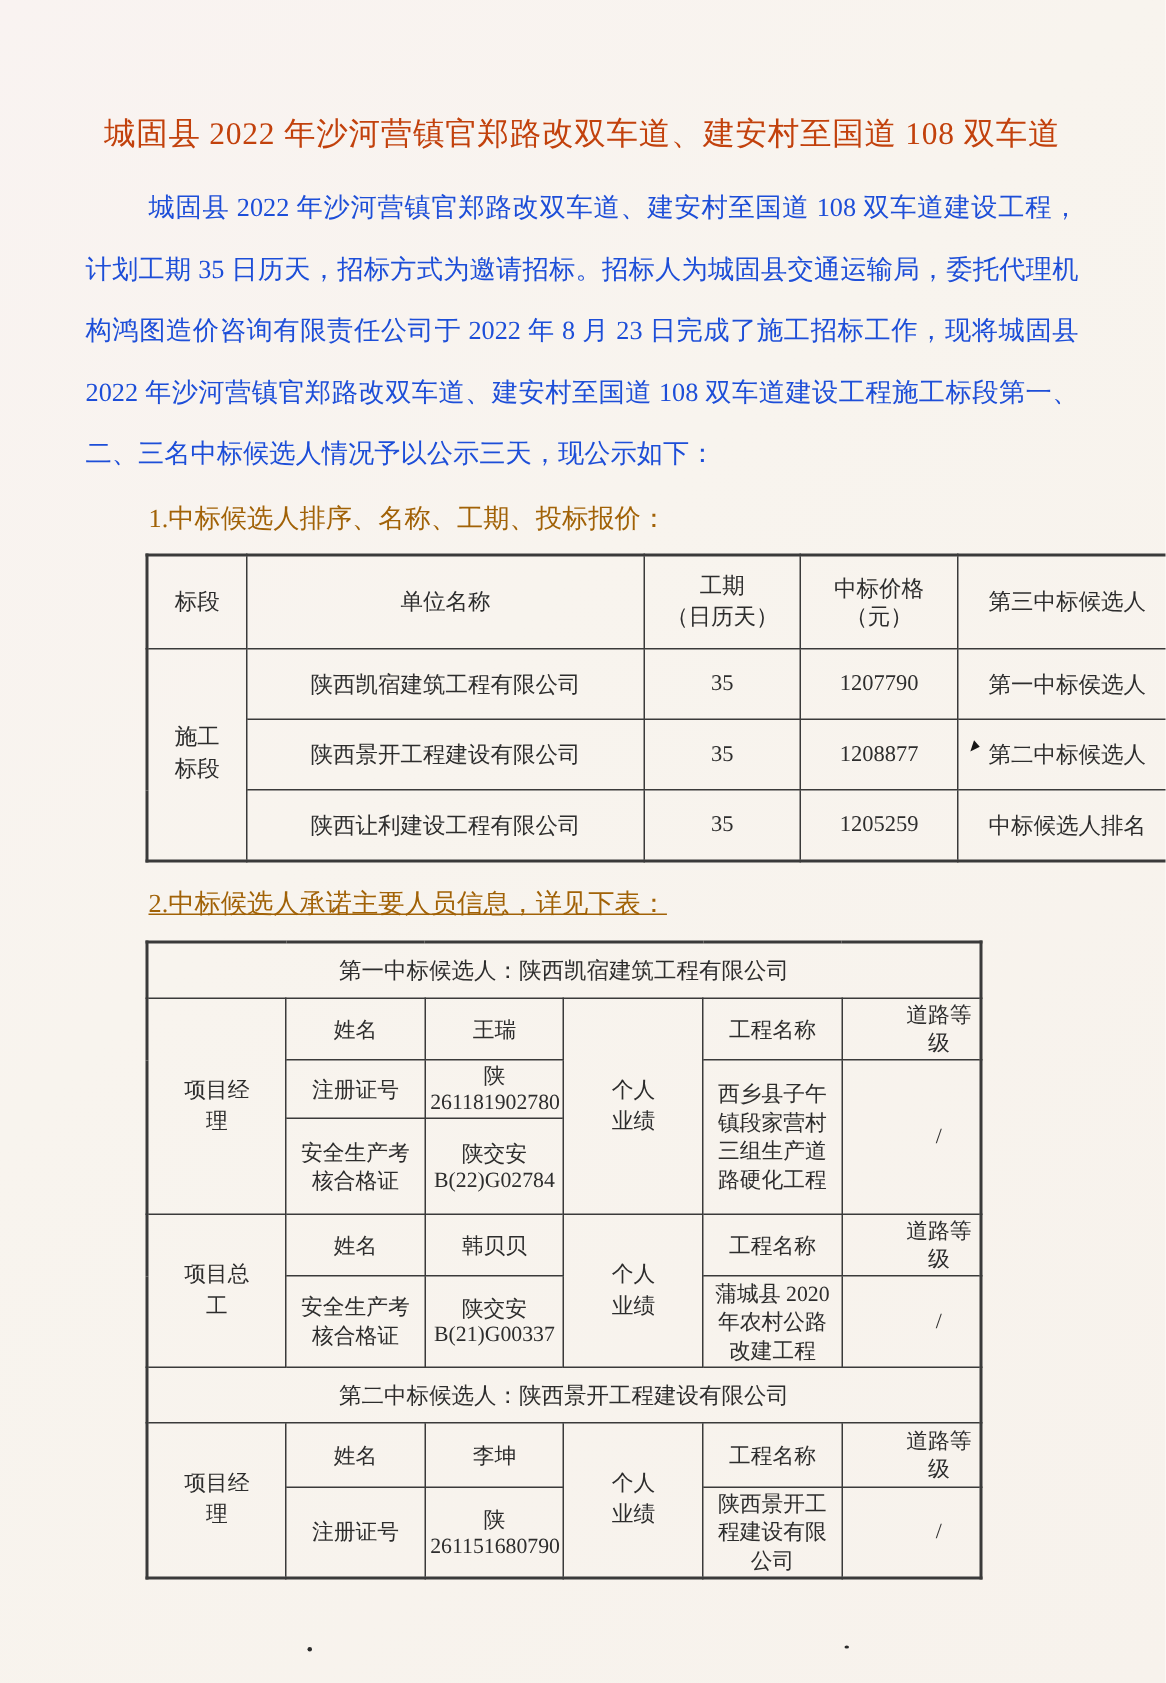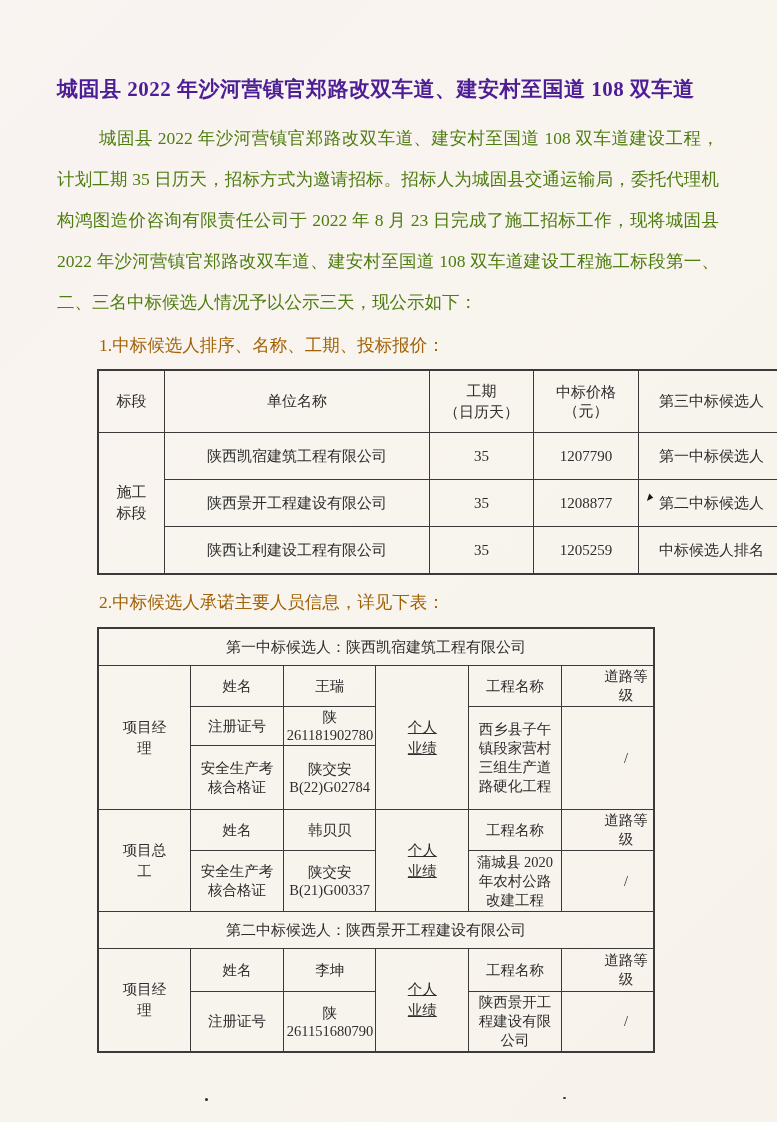--- a/index.html
+++ b/index.html
@@ -12,32 +12,33 @@
     overflow:hidden;
   }
   .sheet{
     box-sizing:border-box;
     width:777px;height:1122px;
     padding:64px 58px 0 57px;
   }
   .doc-title{
     margin:0 0 4px 0;
     font-size:21px;
-    font-weight:bold;
+    font-weight:normal;
+    text-align:center;
     line-height:50px;
     letter-spacing:0.5px;
-    color:#4c1d95;
+    color:#c2410c;
   }
   .body-par{
     margin:4px 0 0 0;
     font-size:17.5px;
     line-height:41px;
     text-align:justify;
     text-indent:42px;
-    color:#4d7c0f;
+    color:#1d4ed8;
   }
   .sec-heading{
     margin:6px 0 0 0;
     font-size:17.5px;
     line-height:33px;
     text-indent:42px;
     color:#a16207;
   }
   table{
     border-collapse:collapse;
@@ -60,21 +61,21 @@
   .t1 .c1{width:258px;}
   .t1 .c2{width:97px;}
   .t1 .c3{width:98px;}
   .t1 .c4{width:139px;}
   .t1 .hrow td{height:59px;}
   .t1 .drow td{height:44px;}
   .t2{width:558px;font-size:14.5px;margin-top:8px;}
   .t2 .c0{width:48px;}
   .t2 .c1{width:93px;}
   .t2 .c2{width:174px;}
-  .t2 .c3{width:46px;text-decoration:underline;}
+  .t2 .c3{width:46px;}
   .t2 .c4{width:179px;}
   .t2 .c5{width:109px;padding-left:40px;}
   .ml{white-space:pre-line;line-height:21px;}
   .titlerow td{height:34px;font-size:15px;}
   .rA td{height:32px;}
   .rB td{height:32px;}
   .rC td{height:61px;}
   .rD td{height:25px;}
   .rE td{height:58px;}
   .rF td{height:40px;}
@@ -129,21 +130,21 @@
     </tr>
     <tr class="drow">
       <td class="c1">陕西让利建设工程有限公司</td>
       <td class="c2">35</td>
       <td class="c3">1205259</td>
       <td class="c4">中标候选人排名</td>
     </tr>
   </tbody>
     </table>
 
-  <p class="sec-heading" style="margin-top:11px;">2.中标候选人承诺主要人员信息，详见下表：</p>
+  <p class="sec-heading" style="margin-top:11px;text-decoration:underline;">2.中标候选人承诺主要人员信息，详见下表：</p>
 
   <table class="t2">
     <tbody>
         <tr class="titlerow">
       <td colspan="6">第一中标候选人：陕西凯宿建筑工程有限公司</td>
     </tr>
     <tr class="rA">
       <td class="c0 ml" rowspan="3">项目经
 理</td>
       <td class="c1">姓名</td>

